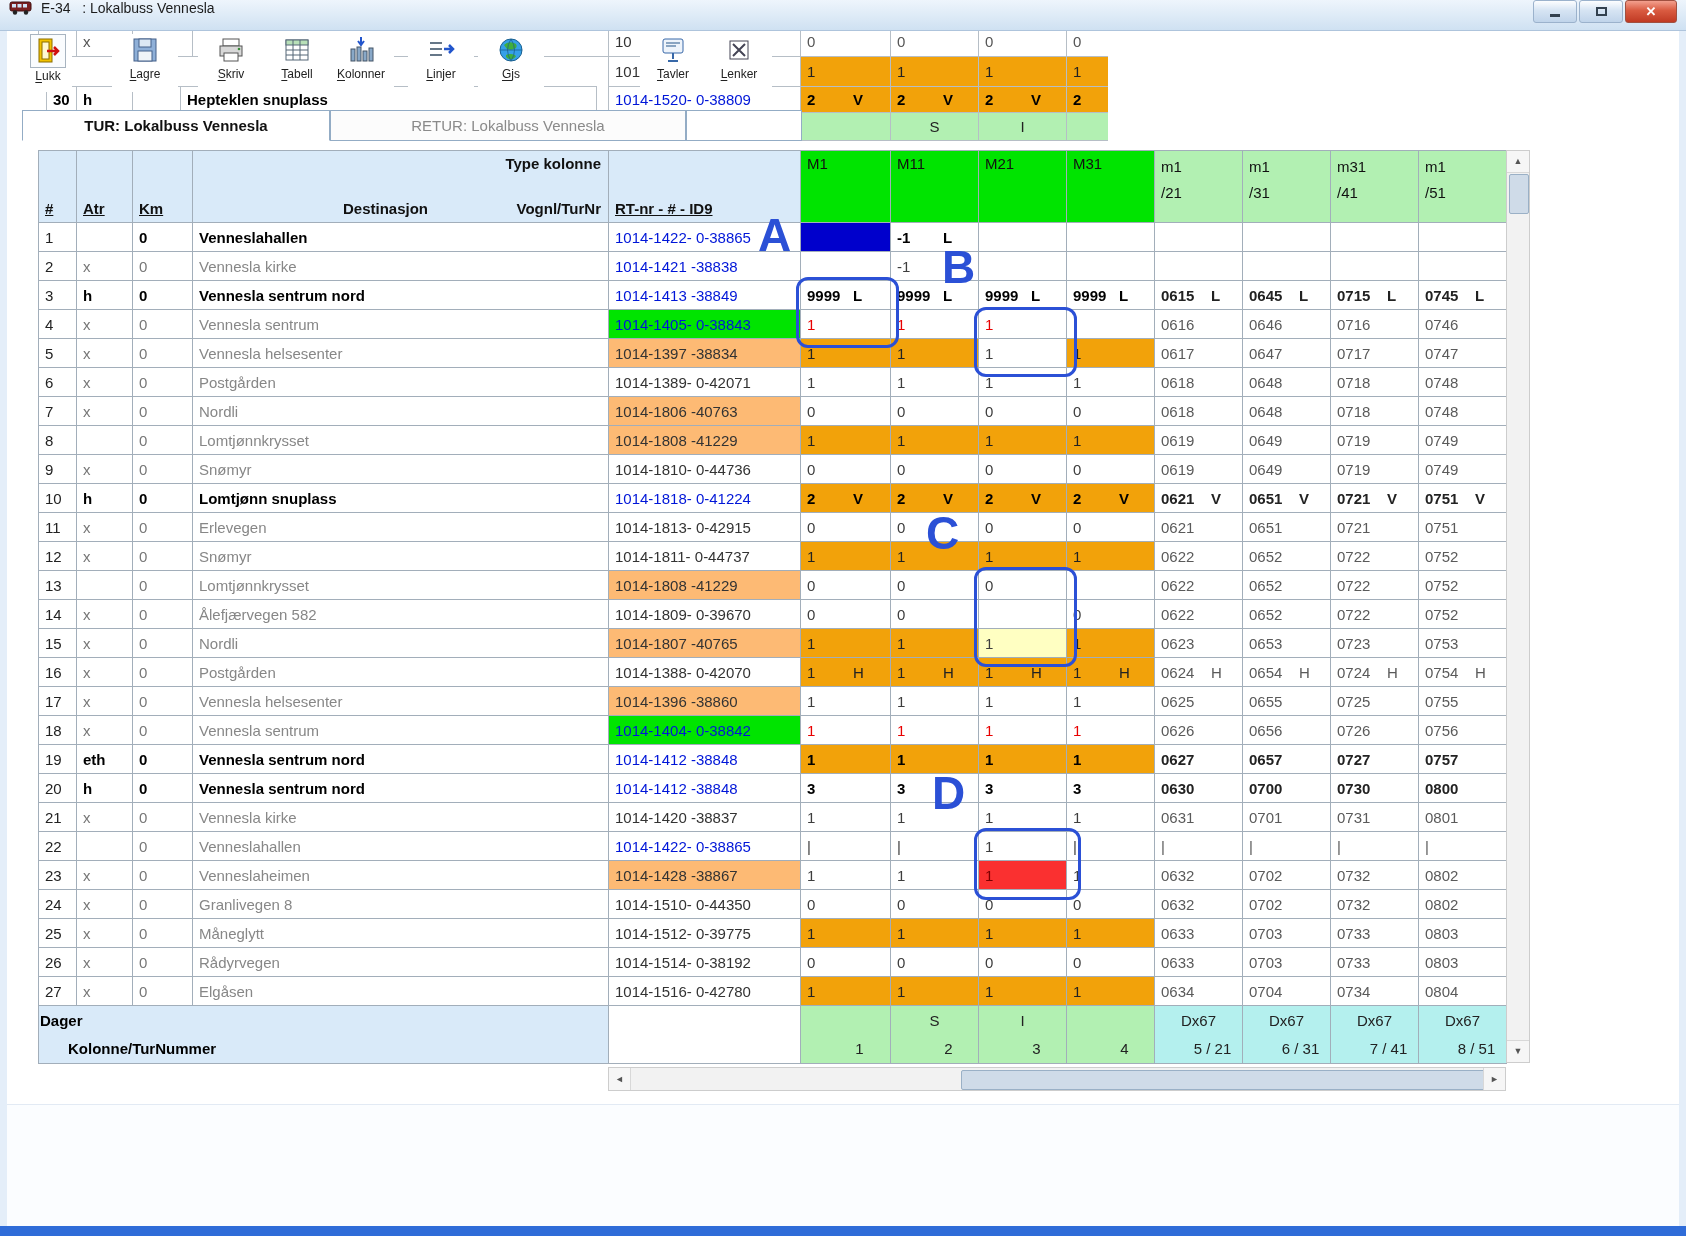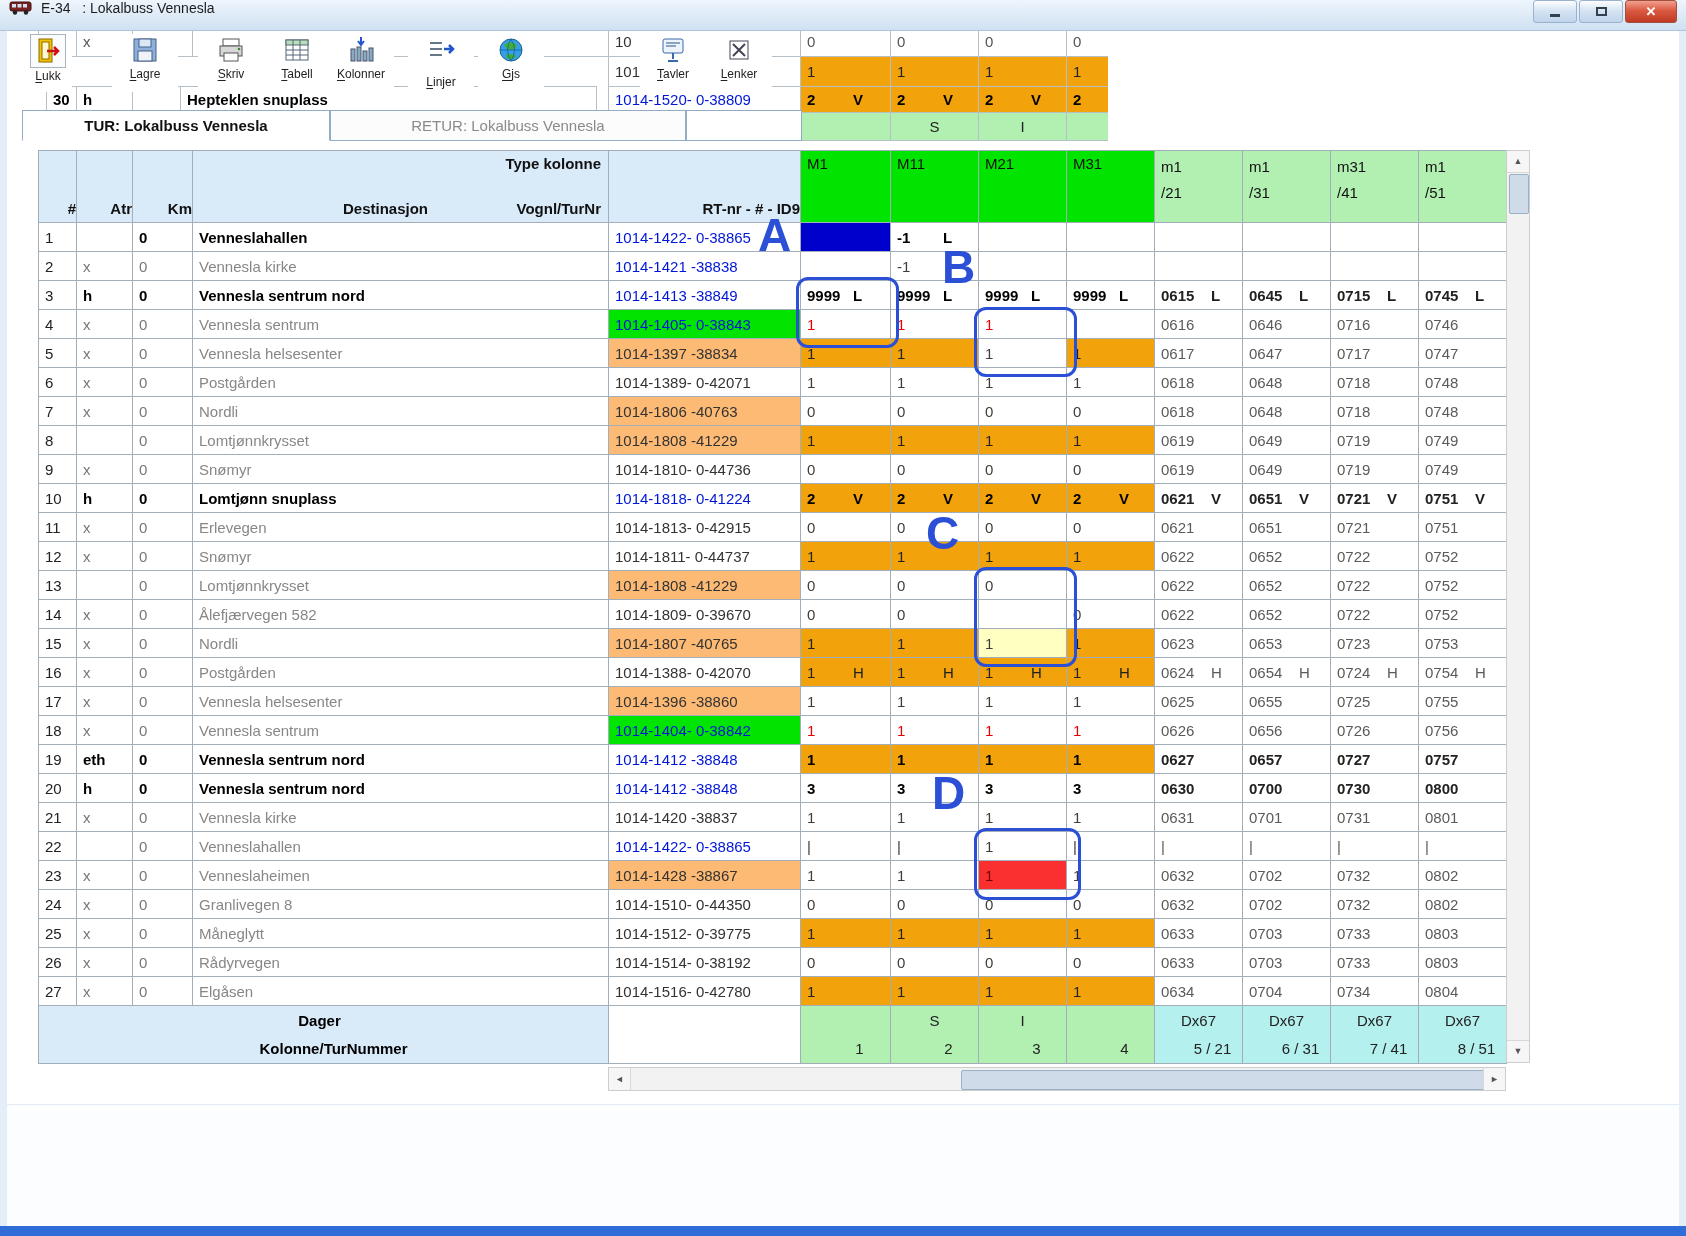--- a/index.html
+++ b/index.html
@@ -35,35 +35,35 @@
   .fcell .sfx{position:absolute;left:52px;}
   
   #toolbar{position:absolute;left:0;top:32px;right:0;height:78px;z-index:5;}
   .tbtn{position:absolute;top:2px;width:66px;height:58px;background:#fff;cursor:pointer;
         display:flex;flex-direction:column;align-items:center;font-size:12px;color:#222;}
   .ticon{height:32px;display:flex;align-items:center;justify-content:center;}
   .tlabel{margin-top:1px;white-space:nowrap;}
   .tb-lukk{left:24px;width:48px;}
   .tb-lukk .ticon{border:1px solid #a8b4c0;background:#fafcfe;padding:0 2px;}
   .tb-lagre{left:112px;} .tb-skriv{left:198px;} .tb-tabell{left:264px;}
-  .tb-kolonner{left:328px;} .tb-linjer{left:408px;gap:8px;} .tb-gjs{left:478px;}
+  .tb-kolonner{left:328px;} .tb-linjer{left:408px;} .tb-gjs{left:478px;}
   .tb-tavler{left:640px;} .tb-lenker{left:706px;}
   
   .tabs{position:absolute;left:22px;top:110px;display:flex;z-index:6;height:31px;}
   .tab{box-sizing:border-box;height:31px;border:1px solid #93acc5;background:#fff;
        display:flex;align-items:center;justify-content:center;font-size:15px;cursor:pointer;}
   .tab.active{width:308px;font-weight:bold;color:#111;border-bottom:1px solid #fff;}
   .tab.inactive{width:356px;color:#8a8a8a;background:#fcfcfc;}
   .tab.stub{width:116px;cursor:default;background:#fff;}
   
   .tablewrap{position:absolute;left:38px;top:150px;z-index:10;}
   table{border-collapse:collapse;table-layout:fixed;width:1468px;background:#fff;}
   td,th{border:1px solid #a2aeba;overflow:hidden;white-space:nowrap;box-sizing:border-box;}
   thead th{height:72px;background:#D9EAF9;font-size:15px;color:#111;}
-  th.hblue{vertical-align:bottom;text-align:right;padding:0 0 5px 6px;font-weight:bold;}
+  th.hblue{vertical-align:bottom;text-align:left;padding:0 0 5px 6px;font-weight:bold;text-decoration:underline;}
   th.hdest{position:relative;}
   .tk{position:absolute;top:4px;right:7px;font-weight:bold;}
   .hdc{position:absolute;bottom:5px;left:150px;font-weight:bold;}
   .hvognl{position:absolute;bottom:5px;right:7px;font-weight:bold;}
   th.hM{background:#00E400;vertical-align:top;text-align:left;padding:4px 0 0 6px;font-weight:normal;}
   th.hm{background:#B2F0B2;vertical-align:top;text-align:left;padding:3px 0 0 6px;font-weight:normal;line-height:1.75;}
   tbody td{height:29px;padding:0 0 0 6px;font-size:15px;}
   td.num{color:#222;}
   td.atr,td.km{color:#777;}
   td.dest{color:#878787;}
@@ -77,21 +77,21 @@
   td.mc.or{background:#F2A20A;color:#222;}
   td.mc.red{color:#E80000;}
   td.mc.redbg{background:#FA3030;color:#7a0000;}
   td.mc.ylbg{background:#FFFFC2;}
   td.mc.bluebg{background:#0000CC;}
   td.mc .sfx{position:absolute;left:52px;}
   td.tc{position:relative;color:#5a5a5a;}
   tr.b td.tc{color:#222;font-weight:bold;}
   td.tc .sfx{position:absolute;left:56px;}
   tfoot td{height:29px;font-size:15px;}
-  td.flabel{background:#D9EAF9;text-align:center;font-weight:bold;padding-right:9px;color:#000;}
+  td.flabel{background:#D9EAF9;text-align:left;font-weight:bold;padding-right:9px;color:#000;}
   td.fempty{background:#fff;}
   td.fgreen{background:#B2F0B2;text-align:center;color:#222;}
   td.fcyan{background:#B4F0EE;text-align:center;color:#222;}
   tr.foot1 td{border-bottom:0;}
   tr.foot2 td{border-top:0;padding-left:29px;}
   
   .vscroll{position:absolute;left:1506px;top:150px;width:24px;height:913px;background:#f2f2f2;
            border:1px solid #cdcdcd;z-index:12;box-sizing:border-box;}
   .varrow{position:absolute;top:0;left:0;right:0;height:21px;background:#f6f6f6;border-bottom:1px solid #d8d8d8;
           text-align:center;font-size:9px;color:#555;line-height:21px;cursor:pointer;}

